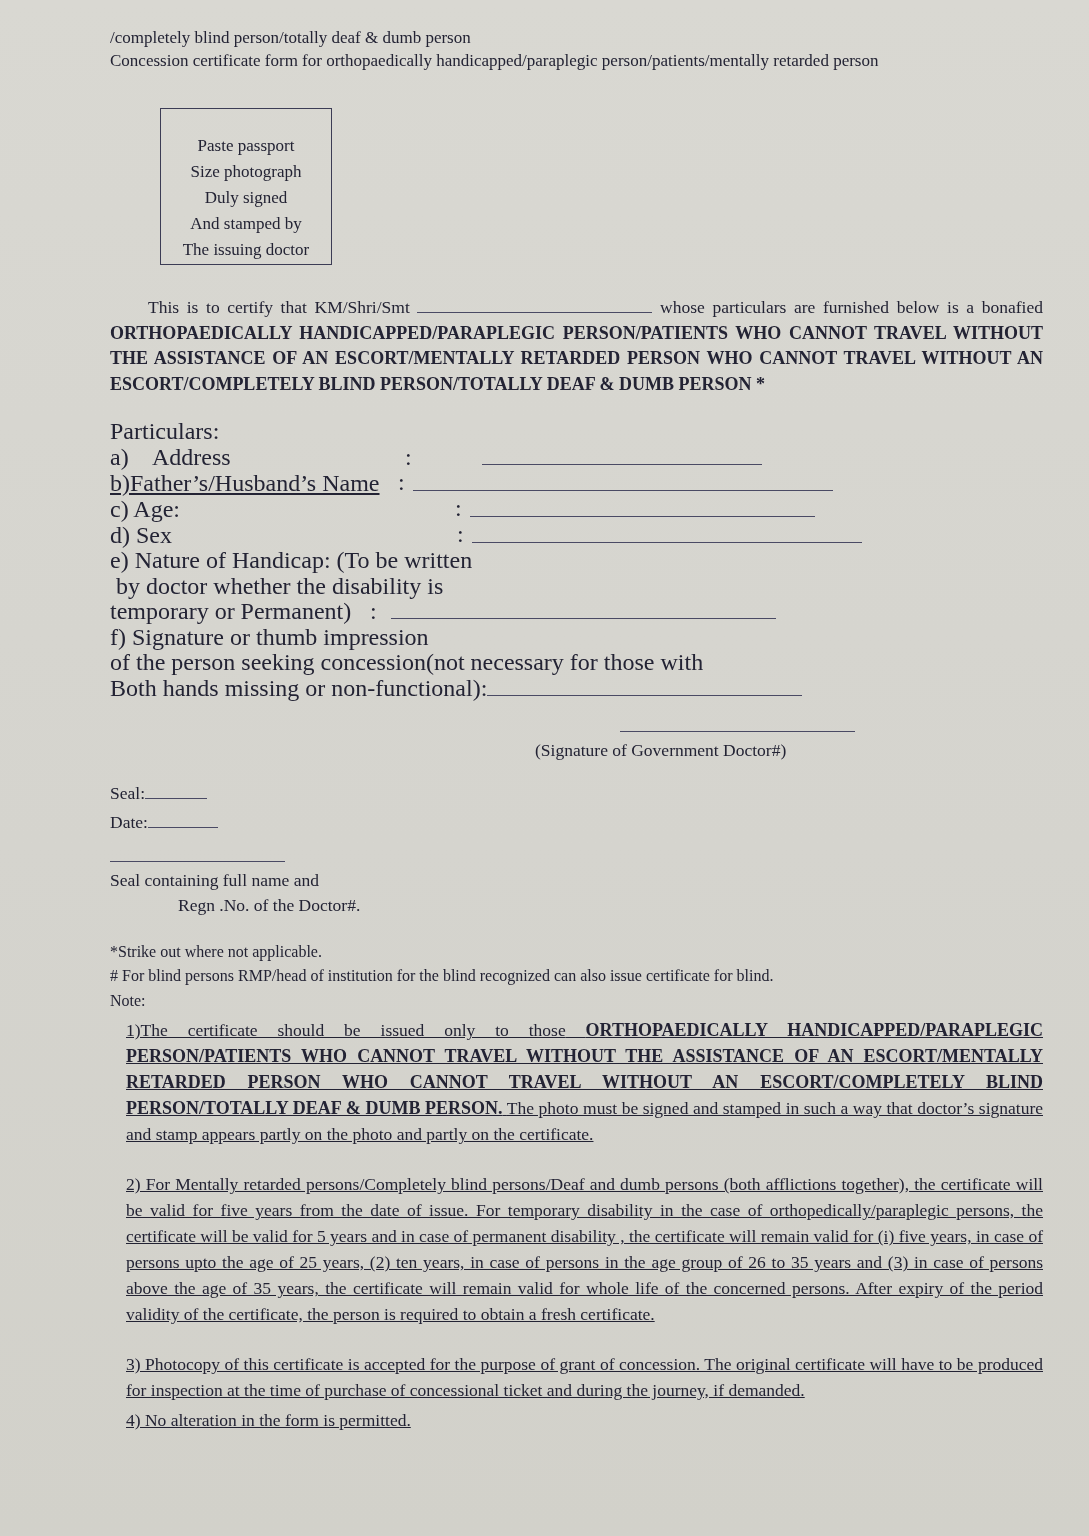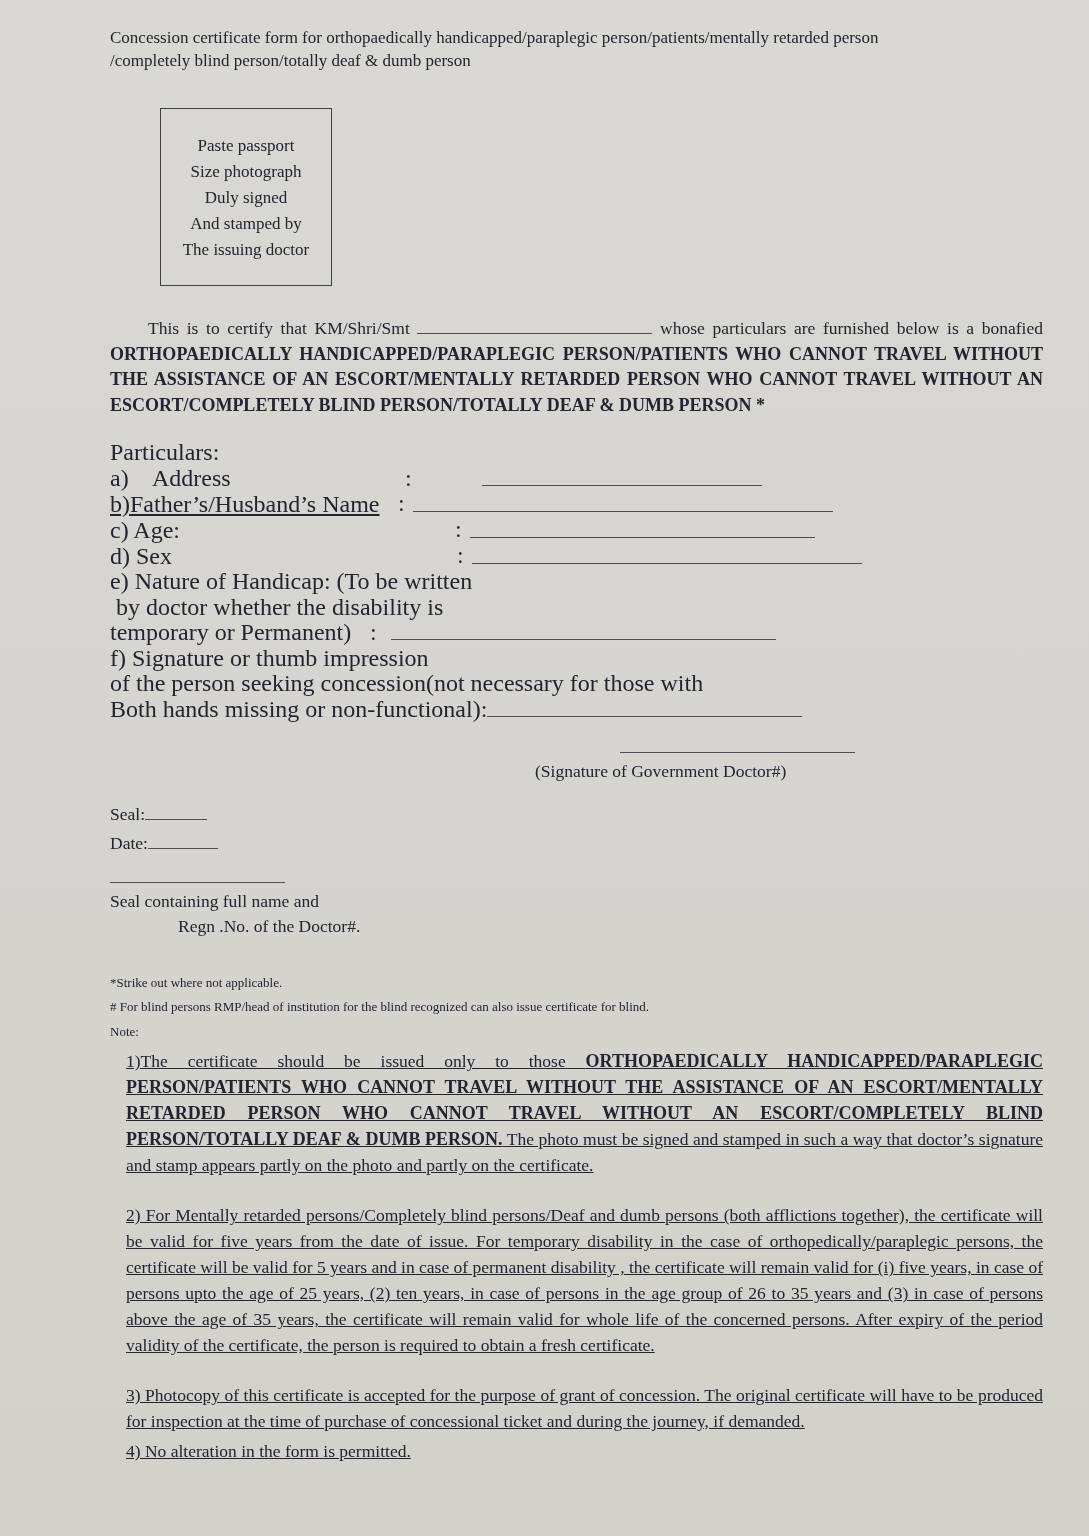--- a/index.html
+++ b/index.html
@@ -14,21 +14,21 @@
   }
   .page { padding: 26px 46px 40px 110px; }
 
   
   .title { font-size: 17px; line-height: 23px; }
 
   
   .photo-box {
     margin: 36px 0 0 50px;
     width: 172px;
-    height: 178px;
+    height: 157px;
     border: 1.5px solid #3c3c55;
     padding-top: 24px;
     text-align: center;
     font-size: 17px;
     line-height: 26px;
   }
 
   
   .certify {
     margin: 30px 0 8px 0;
@@ -81,39 +81,39 @@
   
   .seals { display: flex; margin-top: 24px; font-size: 17.5px; line-height: 25px; }
   .seal-left { width: 370px; }
   .seal-right { flex: 1; }
   .seal-rule { border-bottom: 1.2px solid #4a4a64; margin-bottom: 6px; }
   .rule-155 { width: 155px; }
   .rule-175 { width: 175px; }
   .seal-indent { padding-left: 68px; }
 
   
-  .footnotes { margin-top: 32px; font-size: 13px; line-height: 24.5px; }
+  .footnotes { margin-top: 22px; font-size: 16px; line-height: 24.5px; }
   .note-para {
     margin: 24px 0 0 16px;
     text-align: justify;
     font-size: 17.5px;
     line-height: 26px;
     text-decoration: underline;
   }
   .note-para .caps { font-weight: bold; font-size: 18px; }
   .note-first { margin-top: 4px; }
 </style>
 </head>
 <body>
 
 <div class="page">
 
   <header class="title">
+    <div>/completely blind person/totally deaf &amp; dumb person</div>
     <div>Concession certificate form for orthopaedically handicapped/paraplegic person/patients/mentally retarded person</div>
-    <div>/completely blind person/totally deaf &amp; dumb person</div>
   </header>
 
   <div class="photo-box">
     <div>Paste passport</div>
     <div>Size photograph</div>
     <div>Duly signed</div>
     <div>And stamped by</div>
     <div>The issuing doctor</div>
   </div>
 

